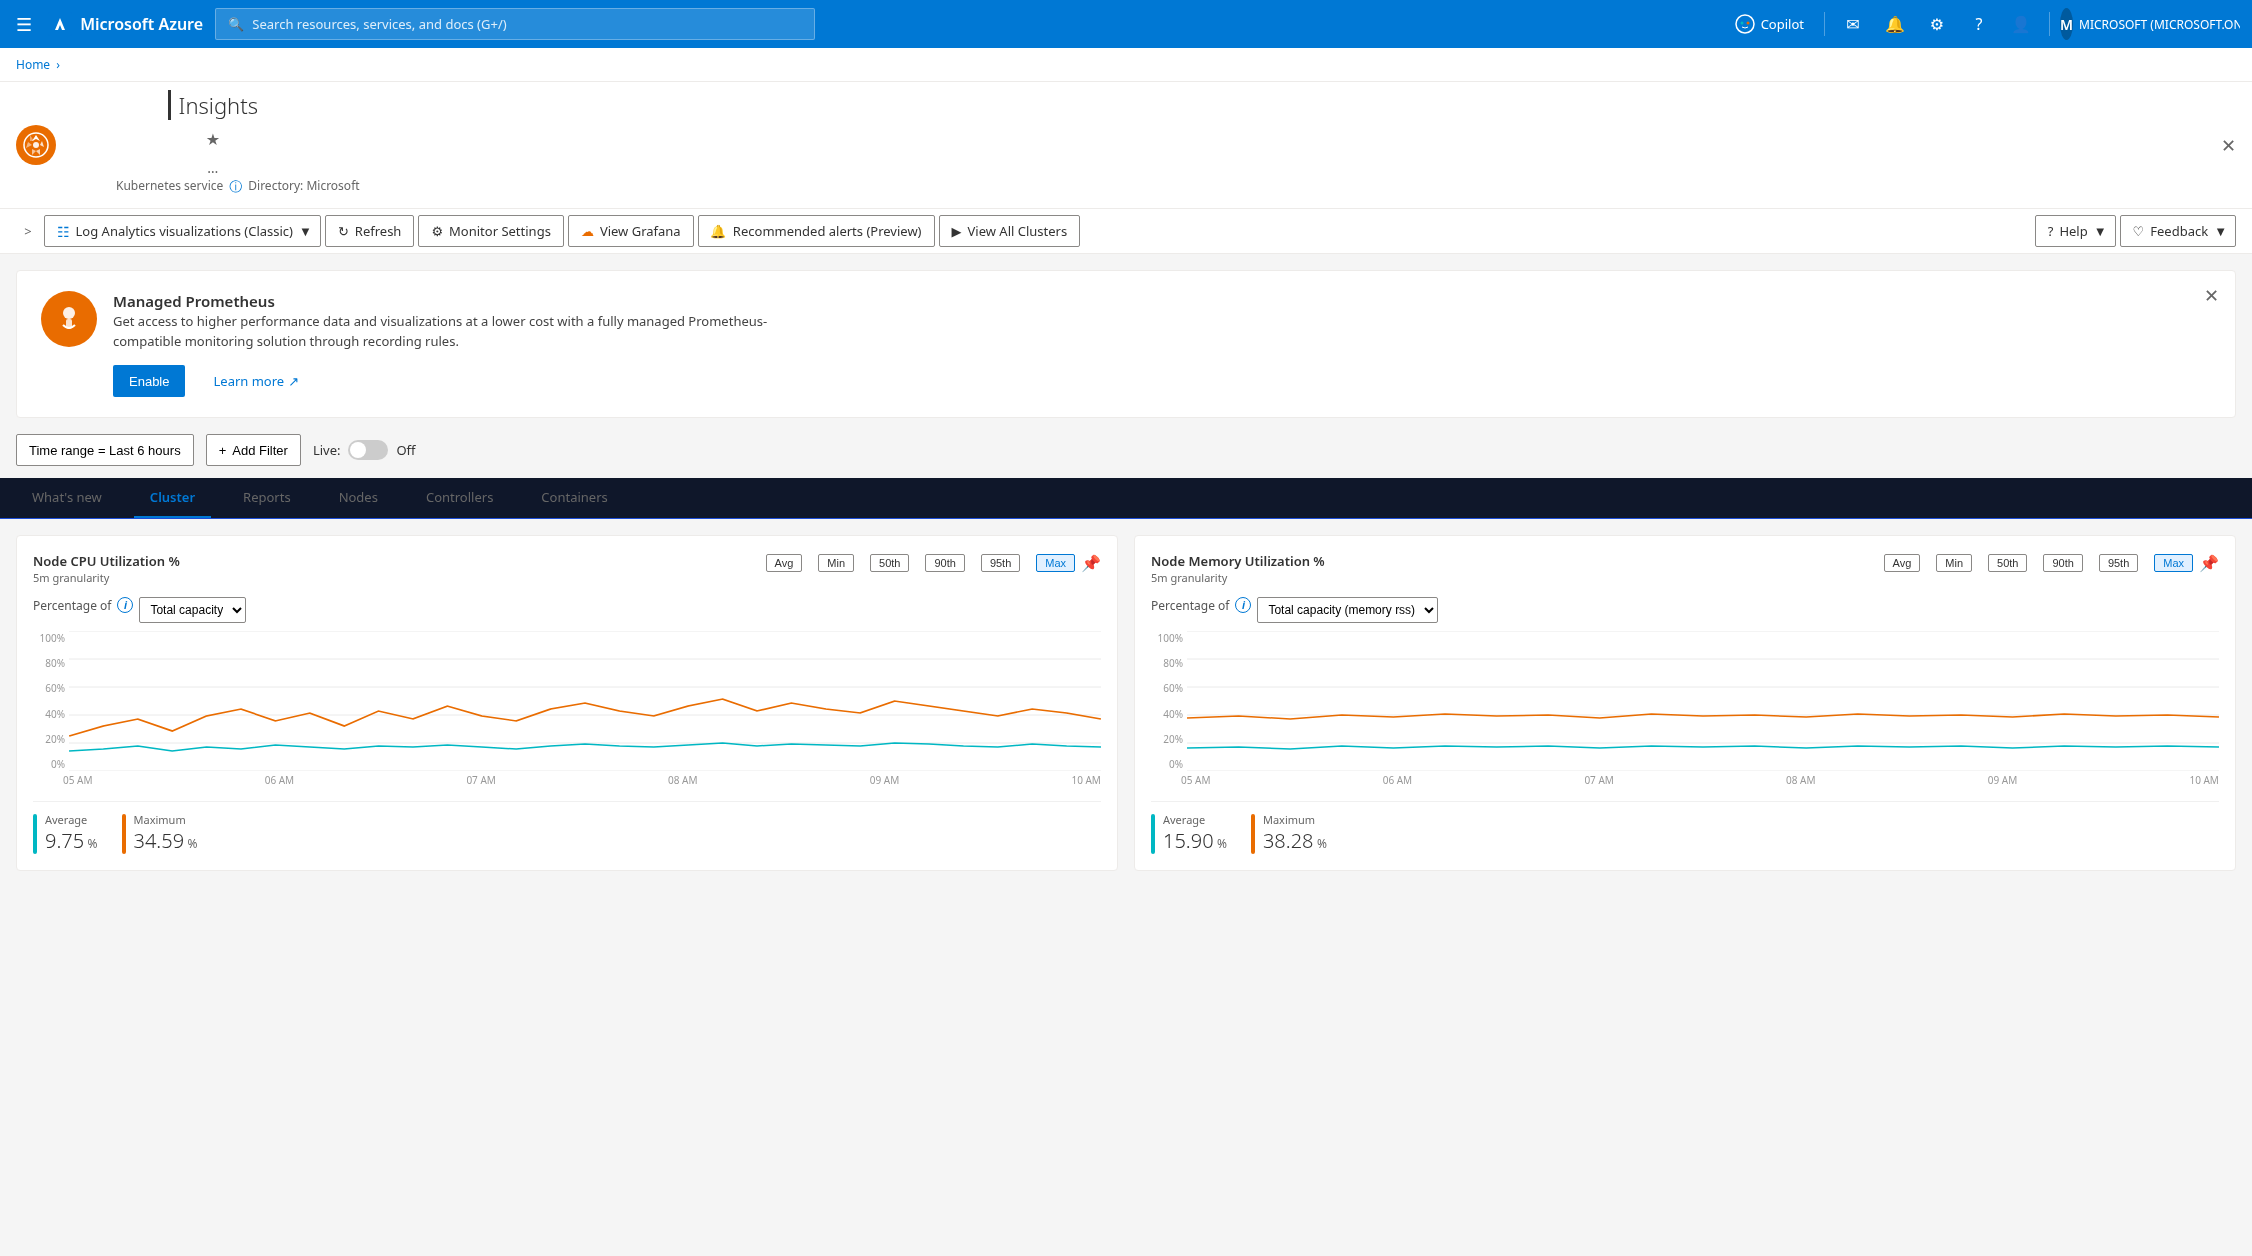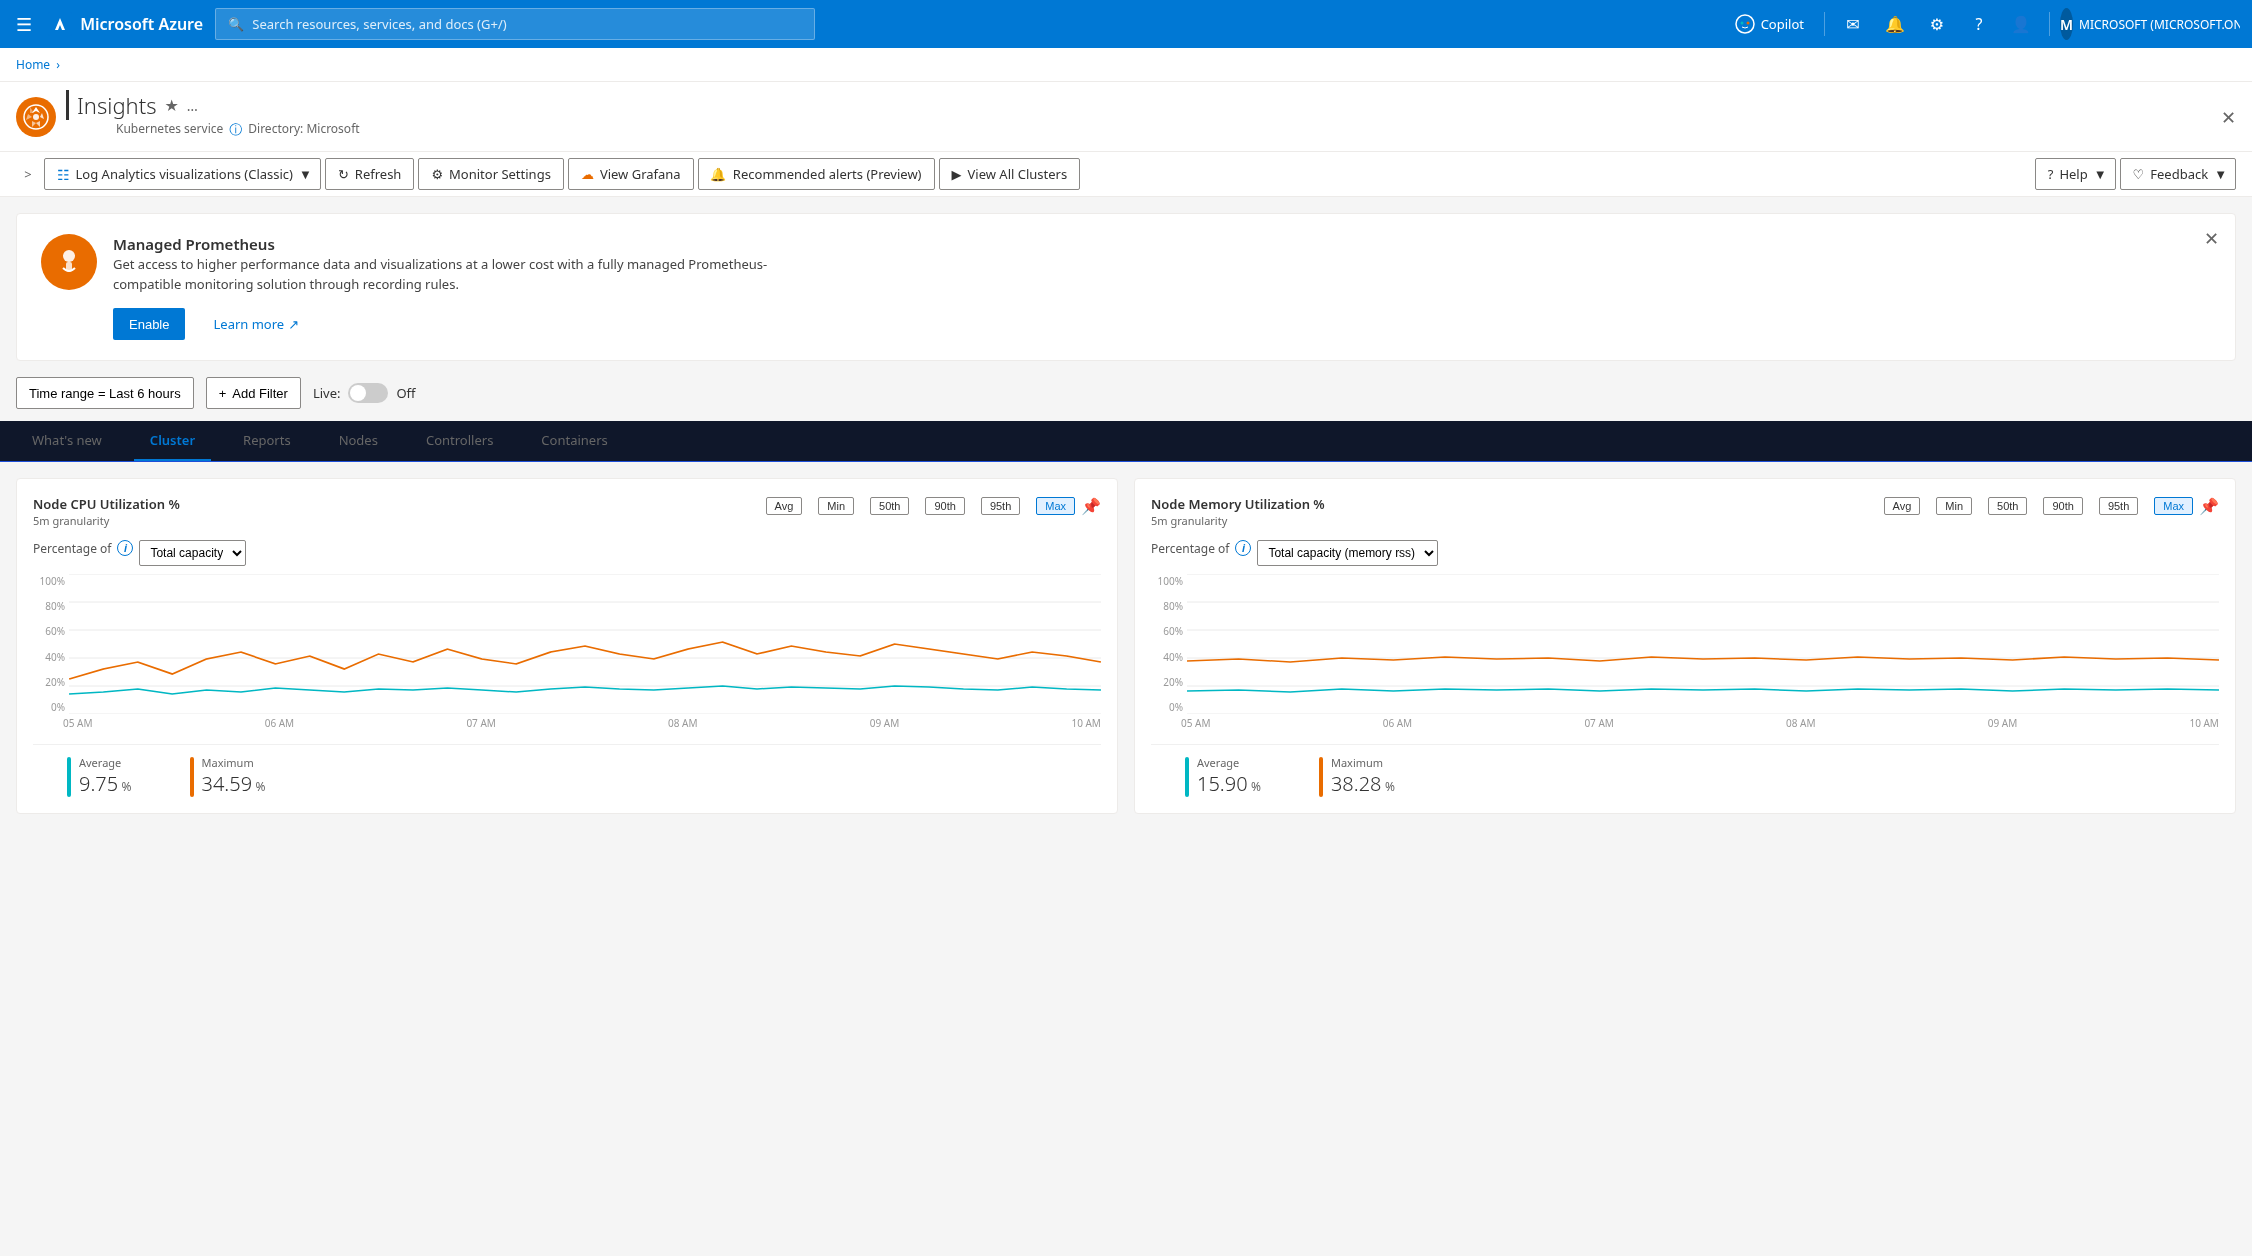--- a/index.html
+++ b/index.html
@@ -231,21 +231,21 @@
       font-size: 12px;
       background: white;
       cursor: pointer;
       height: 26px;
     }
     .chart-area { position: relative; height: 160px; }
     .chart-svg { width: 100%; height: 140px; }
     .chart-y-labels { position: absolute; left: 0; top: 0; height: 140px; display: flex; flex-direction: column; justify-content: space-between; font-size: 10px; color: #999; }
     .chart-x-labels { display: flex; justify-content: space-between; padding: 0 0 0 30px; font-size: 10px; color: #999; margin-top: 2px; }
     .chart-legend { display: flex; gap: 24px; margin-top: 10px; padding-top: 10px; border-top: 1px solid #f0f0f0; }
-    .legend-item { display: flex; align-items: flex-start; gap: 8px; margin-left: 34px; }
+    .legend-item { display: flex; align-items: flex-start; gap: 8px; }
     .legend-color { width: 4px; height: 40px; border-radius: 2px; margin-top: 2px; }
     .legend-label { font-size: 11px; color: #666; }
     .legend-value { font-size: 20px; font-weight: 300; color: #333; }
     .legend-unit { font-size: 12px; color: #666; }
 
     .info-icon { display: inline-flex; align-items: center; justify-content: center; width: 16px; height: 16px; border: 1px solid #0078d4; border-radius: 50%; color: #0078d4; font-size: 10px; font-style: italic; font-weight: 700; cursor: pointer; }
   </style>
 </head>
 <body>
 
@@ -299,21 +299,21 @@
         <polygon points="14,4 18,10 14,8 10,10" fill="white"></polygon>
         <polygon points="24,17 18,14 20,10 22,16" fill="white" opacity="0.8"></polygon>
         <polygon points="18,24 14,20 18,18 18,24" fill="white" opacity="0.7"></polygon>
         <polygon points="10,24 10,18 14,20 10,24" fill="white" opacity="0.6"></polygon>
         <polygon points="4,17 6,11 10,14 4,17" fill="white" opacity="0.5"></polygon>
         <polygon points="8,4 12,10 8,10 8,4" fill="white" opacity="0.4"></polygon>
         <circle cx="14" cy="14" r="3" fill="white" opacity="0.9"></circle>
       </svg>
     </div>
     <div>
-      <div style="display:flex;align-items:center;gap:8px;">
+      <div style="display:flex;align-items:center;gap:8px;flex-direction:column;">
         <span class="page-title-text">Insights</span>
         <span style="color:#666;font-size:16px;cursor:pointer;">★</span>
         <span style="color:#666;font-size:14px;cursor:pointer;">…</span>
       </div>
       <div class="page-subtitle">
         <span>Kubernetes service</span>
         <span class="page-subtitle-info">ⓘ</span>
         <span>Directory: Microsoft</span>
       </div>
     </div>

